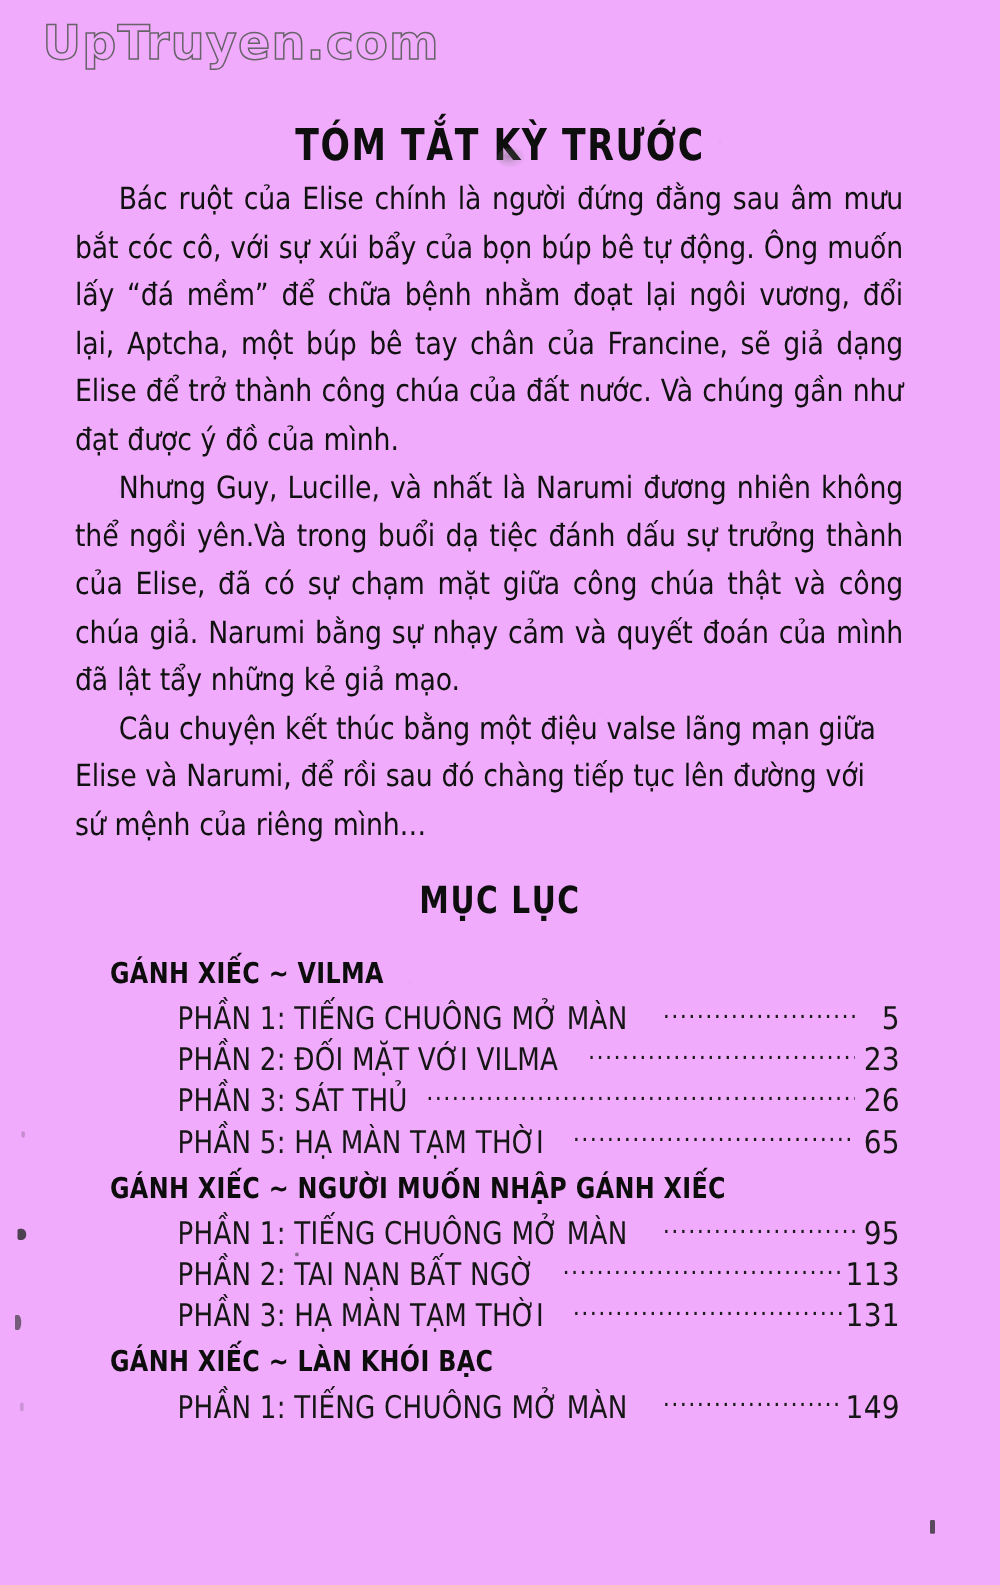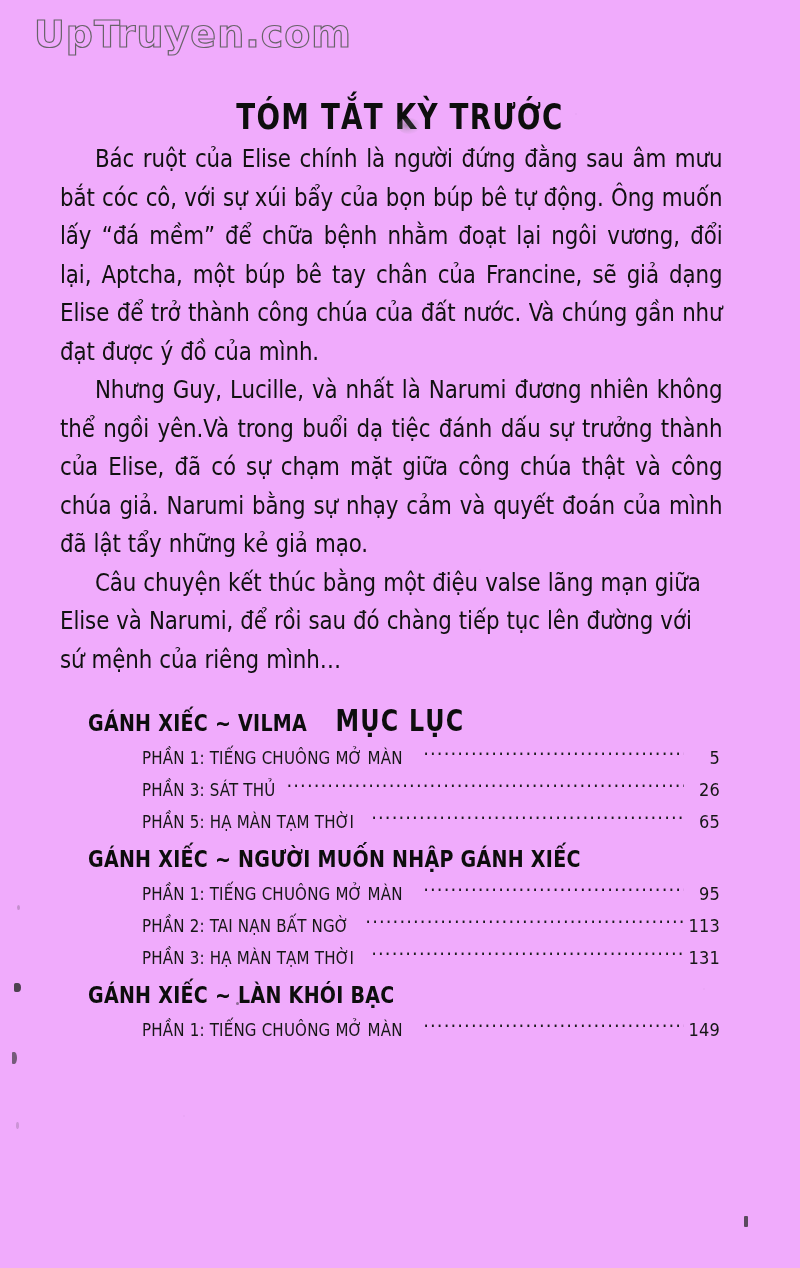--- a/index.html
+++ b/index.html
@@ -114,21 +114,21 @@
     left: 0;
     right: 0;
     top: 678px;
     font-size: 30px;
     line-height: 36px;
   }
 
   .toc {
     position: absolute;
     left: 88px;
-    top: 704px;
+    top: 760px;
     width: 632px;
   }
 
   .toc-section { margin-bottom: 2px; }
 
   .toc-section-title {
     font-family: "DejaVu Sans Condensed", "Liberation Sans Narrow", "Liberation Sans", sans-serif;
     font-weight: 700;
     font-size: 23px;
     line-height: 38px;
@@ -137,21 +137,21 @@
     transform: scaleX(.92);
     transform-origin: left center;
     white-space: nowrap;
   }
 
   .toc-entry {
     display: flex;
     align-items: baseline;
     margin-left: 54px;
     font-family: "DejaVu Sans Condensed", "Liberation Sans Narrow", "Liberation Sans", sans-serif;
-    font-size: 18px;
+    font-size: 25px;
     line-height: 32px;
     color: #161616;
     letter-spacing: .2px;
   }
 
   .toc-entry .entry-label {
     white-space: nowrap;
     transform: scaleX(.93);
     transform-origin: left center;
   }
@@ -219,20 +219,25 @@
 
     <div class="toc-section">
       <div class="toc-section-title">GÁNH XIẾC ~ VILMA</div>
 
       <div class="toc-entry">
         <span class="entry-label">PHẦN 1: TIẾNG CHUÔNG MỞ MÀN</span>
         <span class="leader"></span>
         <span class="entry-page">5</span>
       </div>
       <div class="toc-entry">
+        <span class="entry-label">PHẦN 2: ĐỐI MẶT VỚI VILMA</span>
+        <span class="leader"></span>
+        <span class="entry-page">23</span>
+      </div>
+      <div class="toc-entry">
         <span class="entry-label">PHẦN 3: SÁT THỦ</span>
         <span class="leader"></span>
         <span class="entry-page">26</span>
       </div>
       <div class="toc-entry">
         <span class="entry-label">PHẦN 5: HẠ MÀN TẠM THỜI</span>
         <span class="leader"></span>
         <span class="entry-page">65</span>
       </div>
     </div>

